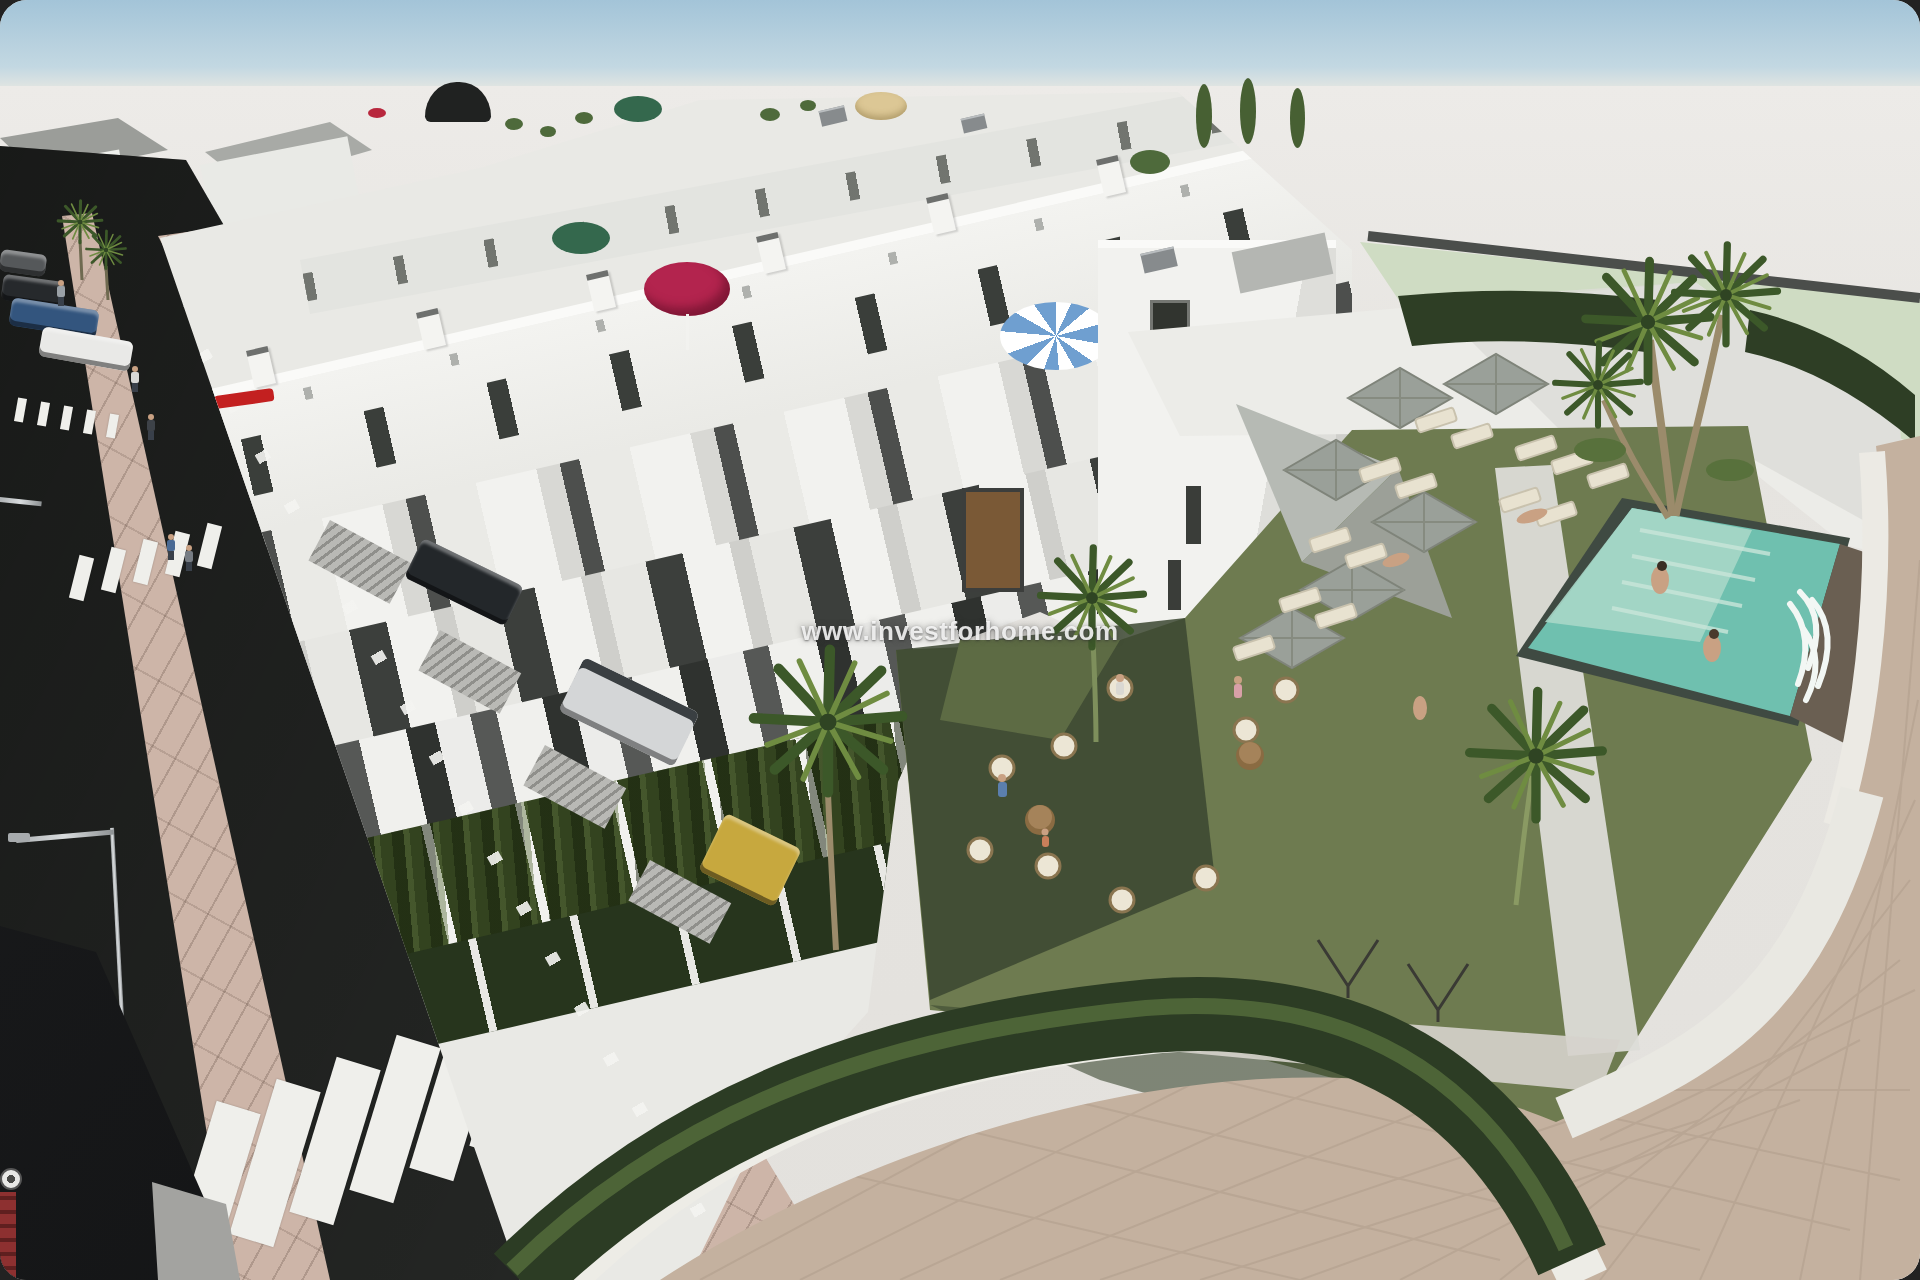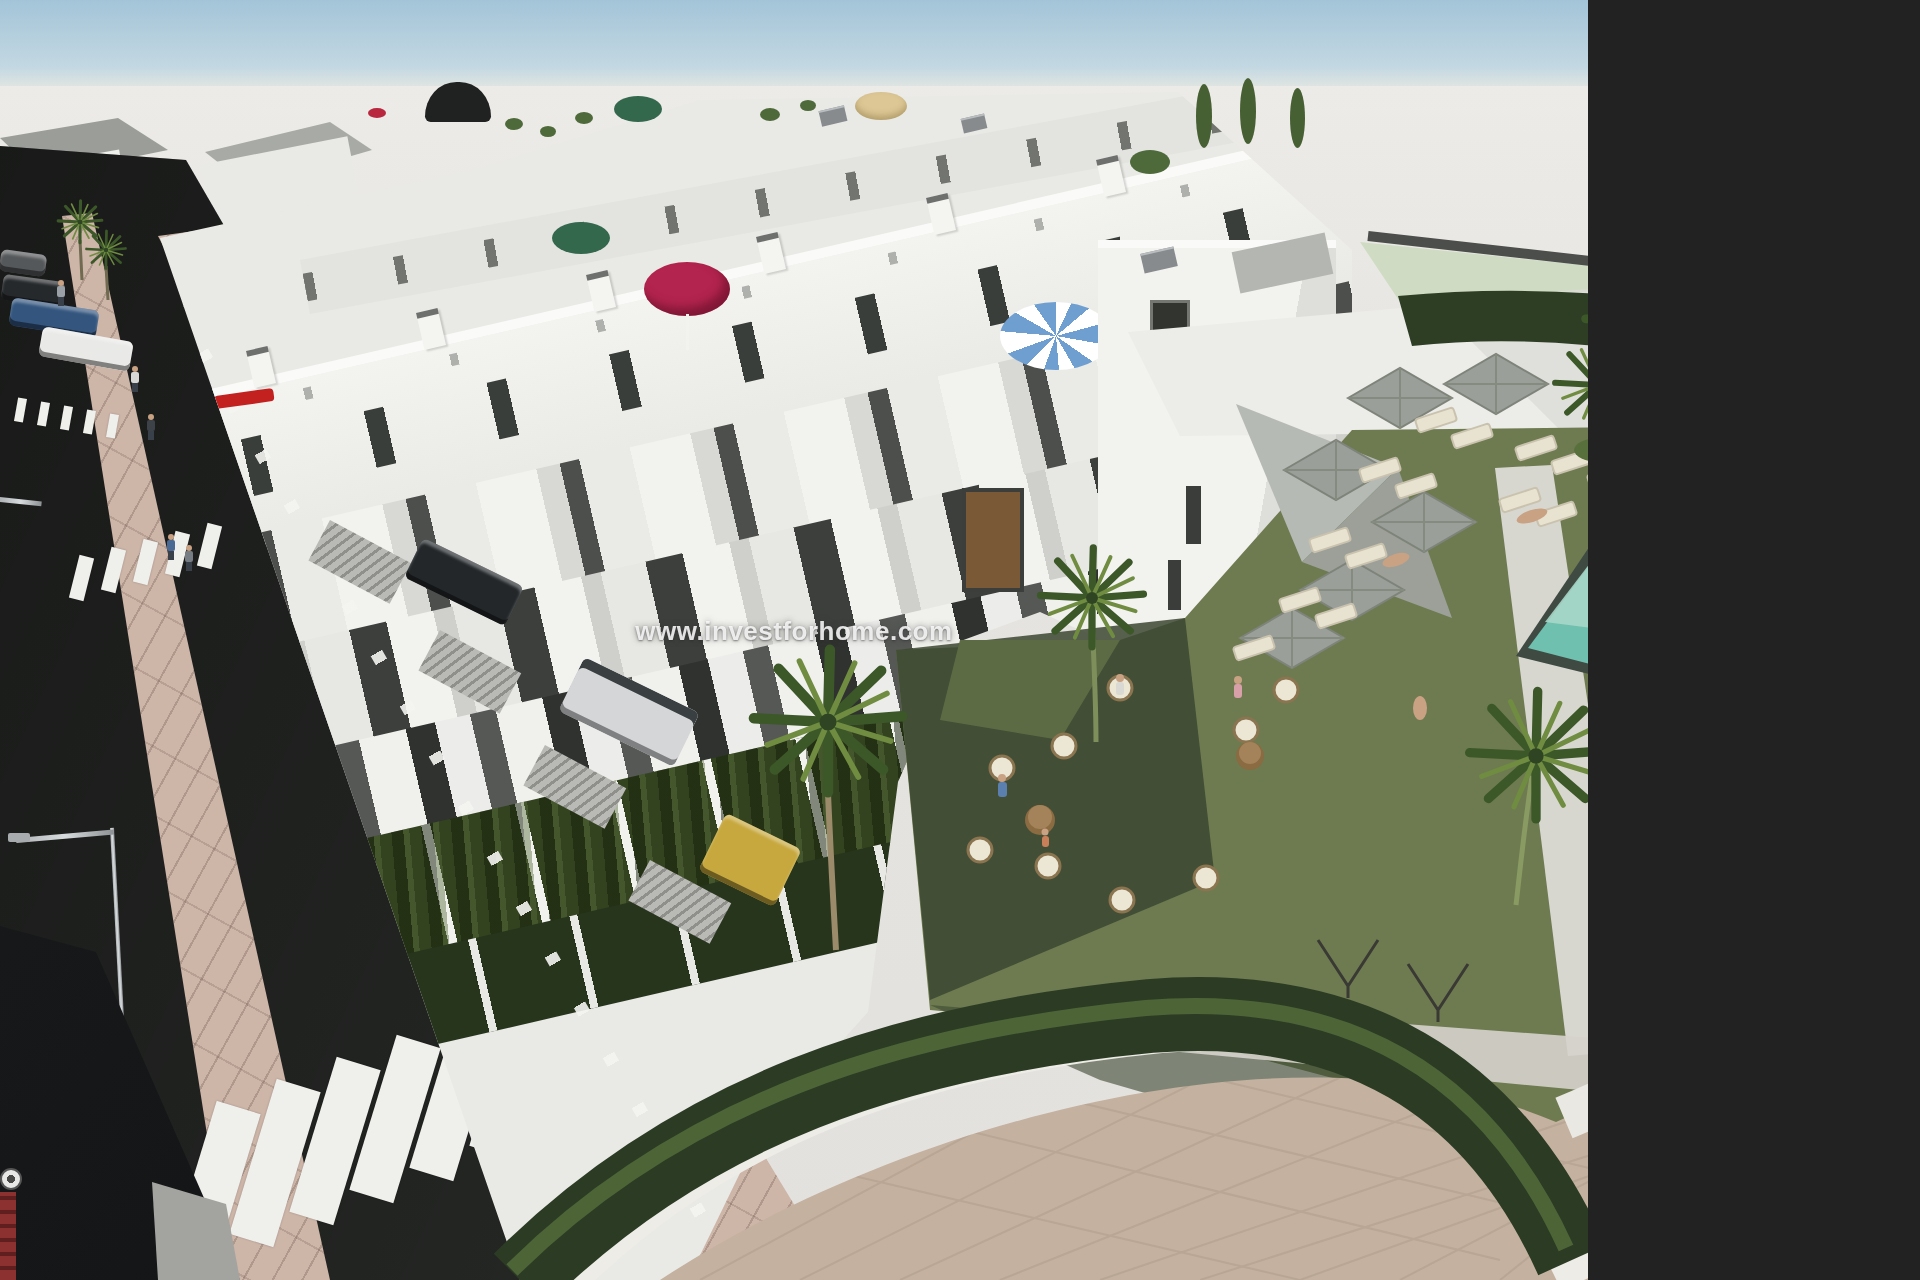--- a/index.html
+++ b/index.html
@@ -1,17 +1,17 @@
 <!DOCTYPE html>
 <html><head>
 <meta charset="utf-8">
 <style>
   html,body{margin:0;padding:0;background:#222;}
-  .stage{position:relative;width:1588px;height:1280px;overflow:hidden;
-         background:#e8e6e2;font-family:"Liberation Sans",sans-serif;}
+  .stage{position:relative;width:1920px;height:1280px;overflow:hidden;
+         background:#e8e6e2;font-family:"Liberation Sans",sans-serif;border-radius:27px;}
   .abs{position:absolute;}
   .sky{left:0;top:0;width:1920px;height:86px;
        background:linear-gradient(#a3c4d8,#c3d8e2 78%,#dfe4e2);}
   .ground{left:0;top:86px;width:1920px;height:1194px;
           background:linear-gradient(#edebe8,#e6e4e0 30%,#e3e1dd);}
   .mint{left:0;top:0;width:1920px;height:1280px;
         clip-path:polygon(1360px 242px,1920px 300px,1920px 446px,1626px 332px,1408px 314px);}
   
   .road{left:0;top:0;width:1920px;height:1280px;
         clip-path:polygon(0px 146px,186px 160px,836px 1280px,0px 1280px);}

